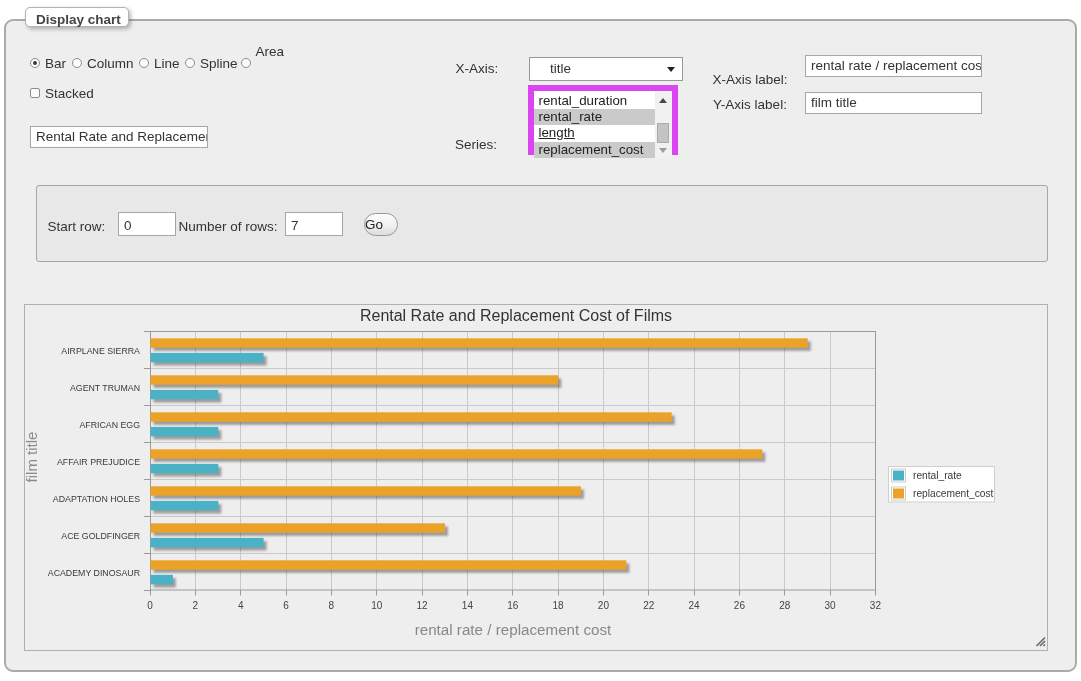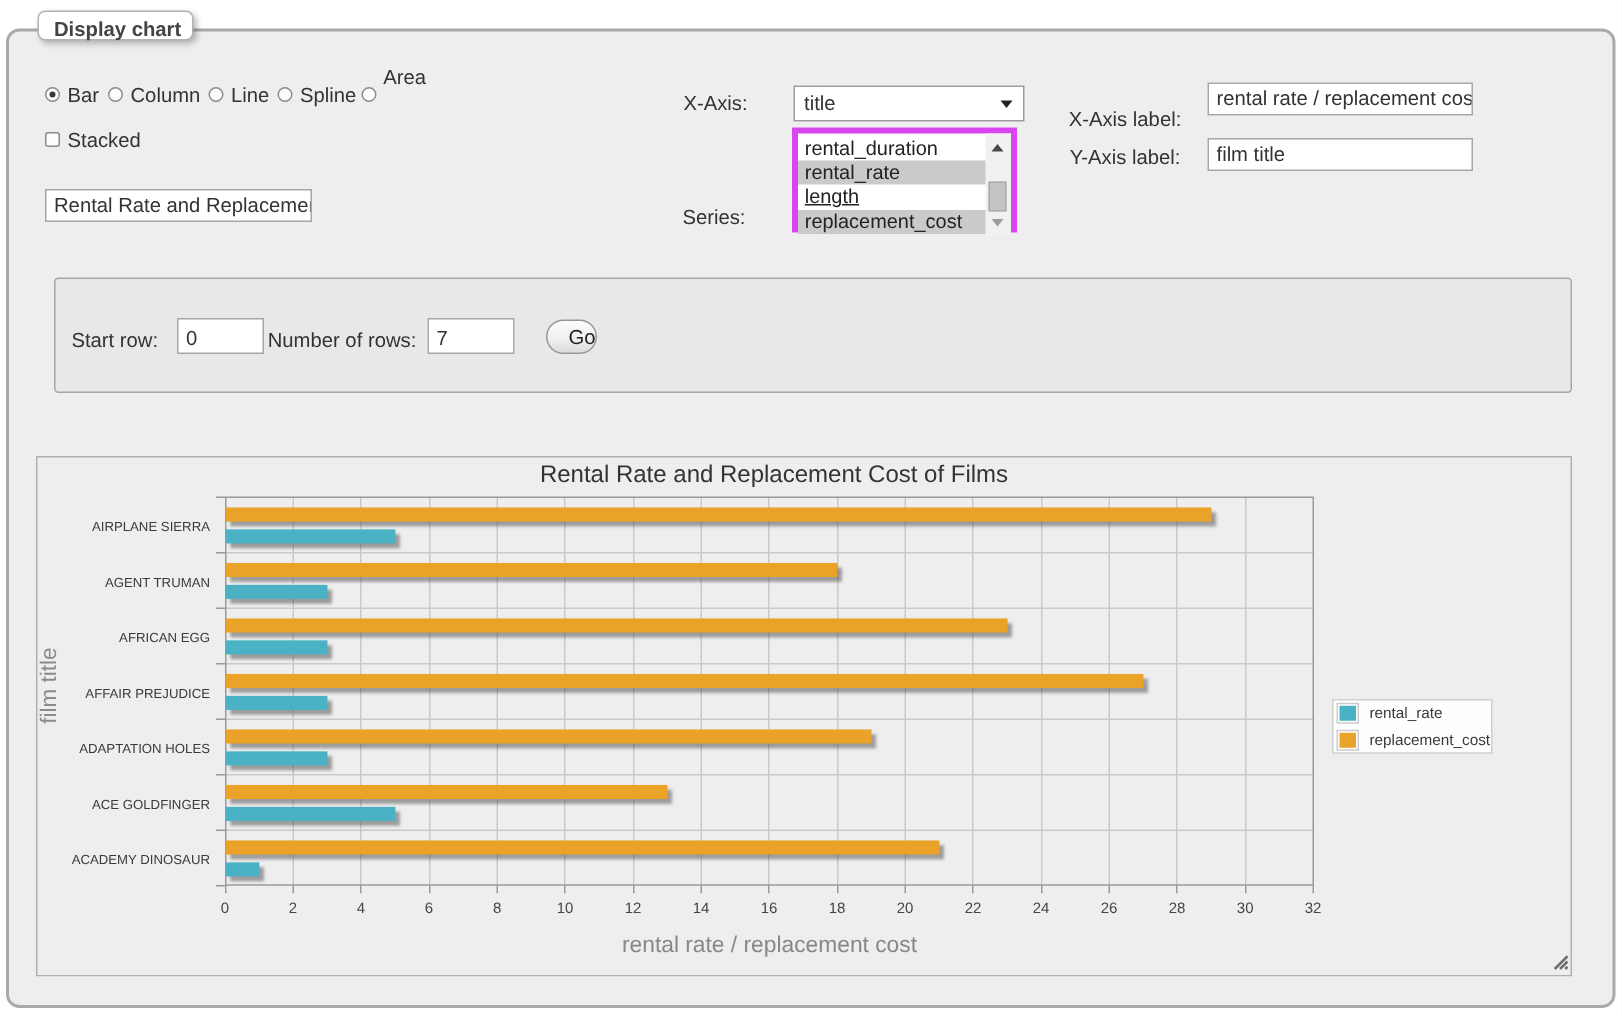--- a/index.html
+++ b/index.html
@@ -29,26 +29,26 @@
 <div class="abs lbl" style="left:200px;top:56px;">Spline</div>
 <div class="abs radio" style="left:240.5px;top:57.5px;"></div>
 <div class="abs lbl" style="left:255.5px;top:44px;">Area</div>
 
 <div class="abs cb" style="left:29.5px;top:88px;"></div>
 <div class="abs lbl" style="left:45px;top:86px;">Stacked</div>
 
 <div class="abs inp" style="left:30px;top:125.5px;width:178px;height:22px;">Rental Rate and Replacement Cost of Films</div>
 
 <div class="abs rlbl" style="left:427px;top:61px;width:100px;">X-Axis:</div>
-<div class="abs" style="left:529px;top:57px;width:154px;height:24px;border:1px solid #999;background:#fff;box-sizing:border-box;font-size:13.5px;line-height:22px;padding-left:6px;">title
+<div class="abs" style="left:529px;top:57px;width:154px;height:24px;border:1px solid #999;background:#fff;box-sizing:border-box;font-size:13.5px;line-height:22px;padding-left:20px;">title
   <div class="abs" style="right:7px;top:9px;width:0;height:0;border-left:4.5px solid transparent;border-right:4.5px solid transparent;border-top:5px solid #222;"></div>
 </div>
 
 <div class="abs rlbl" style="left:426px;top:136.5px;width:100px;">Series:</div>
-<div class="abs" style="left:527.5px;top:85px;width:150px;height:70px;border:4px solid #d946ef;background:#fff;box-sizing:border-box;font-size:13.3px;color:#222;">
+<div class="abs" style="left:527.5px;top:85px;width:150px;height:70px;border:6px solid #d946ef;background:#fff;box-sizing:border-box;font-size:13.3px;color:#222;">
   <div class="abs" style="left:0;top:1.5px;width:130px;height:16.4px;line-height:16.4px;padding-left:5px;">rental_duration</div>
   <div class="abs" style="left:0;top:17.9px;width:130px;height:16.4px;line-height:16.4px;padding-left:5px;background:#cacaca;">rental_rate</div>
   <div class="abs" style="left:0;top:34.3px;width:130px;height:16.4px;line-height:16.4px;padding-left:5px;text-decoration:underline;">length</div>
   <div class="abs" style="left:0;top:50.7px;width:130px;height:16.4px;line-height:16.4px;padding-left:5px;background:#cacaca;">replacement_cost</div>
 
   <div class="abs" style="right:0;top:0;width:17px;height:68px;background:#f1f1f1;">
     <div class="abs" style="left:4px;top:7px;width:0;height:0;border-left:4.5px solid transparent;border-right:4.5px solid transparent;border-bottom:5px solid #484848;"></div>
     <div class="abs" style="left:2.5px;top:32px;width:12px;height:20px;background:#c4c4c4;border:1px solid #ababab;box-sizing:border-box;"></div>
     <div class="abs" style="left:4px;top:57px;width:0;height:0;border-left:4.5px solid transparent;border-right:4.5px solid transparent;border-top:5px solid #9c9c9c;"></div>
   </div>
@@ -57,21 +57,21 @@
 <div class="abs rlbl" style="left:700px;top:61px;width:100px;margin-top:11px;">X-Axis label:</div>
 <div class="abs inp" style="left:805px;top:55px;width:177px;height:22px;">rental rate / replacement cost</div>
 <div class="abs rlbl" style="left:700px;top:97px;width:100px;">Y-Axis label:</div>
 <div class="abs inp" style="left:805px;top:91.5px;width:177px;height:22px;">film title</div>
 
 <div class="abs" style="left:36px;top:184.5px;width:1012px;height:77.5px;border:1px solid #a6a6a6;border-radius:3px;background:#e8e8e8;box-sizing:border-box;"></div>
 <div class="abs rlbl" style="left:40px;top:219px;width:73px;">Start row:</div>
 <div class="abs inp" style="left:118px;top:212px;width:58px;height:24px;line-height:25px;">0</div>
 <div class="abs rlbl" style="left:178px;top:219px;width:100px;">Number of rows:</div>
 <div class="abs inp" style="left:285px;top:212px;width:58px;height:24px;line-height:25px;">7</div>
-<div class="abs" style="left:364px;top:213px;width:34px;height:23px;border:1px solid #989898;border-radius:12px;background:linear-gradient(#fcfcfc,#f0f0f0 55%,#dcdcdc);box-sizing:border-box;text-align:right;font-size:13.5px;line-height:21px;color:#222;">Go</div>
+<div class="abs" style="left:364px;top:213px;width:34px;height:23px;border:1px solid #989898;border-radius:12px;background:linear-gradient(#fcfcfc,#f0f0f0 55%,#dcdcdc);box-sizing:border-box;text-align:left;font-size:13.5px;line-height:21px;color:#222;">Go</div>
 
 <div class="abs" style="left:24px;top:304px;width:1024px;height:347px;">
 <svg width="1024" height="347" viewBox="0 0 1024 347">
   <defs>
     <filter id="bs" x="-30%" y="-80%" width="160%" height="260%">
       <feGaussianBlur stdDeviation="1.1"></feGaussianBlur>
     </filter>
   </defs>
   <rect x="0.5" y="0.5" width="1023" height="346" fill="#eeeeee" stroke="#b0b0b0"></rect>
   <text x="492" y="17" text-anchor="middle" font-size="16px" fill="#333">Rental Rate and Replacement Cost of Films</text>

